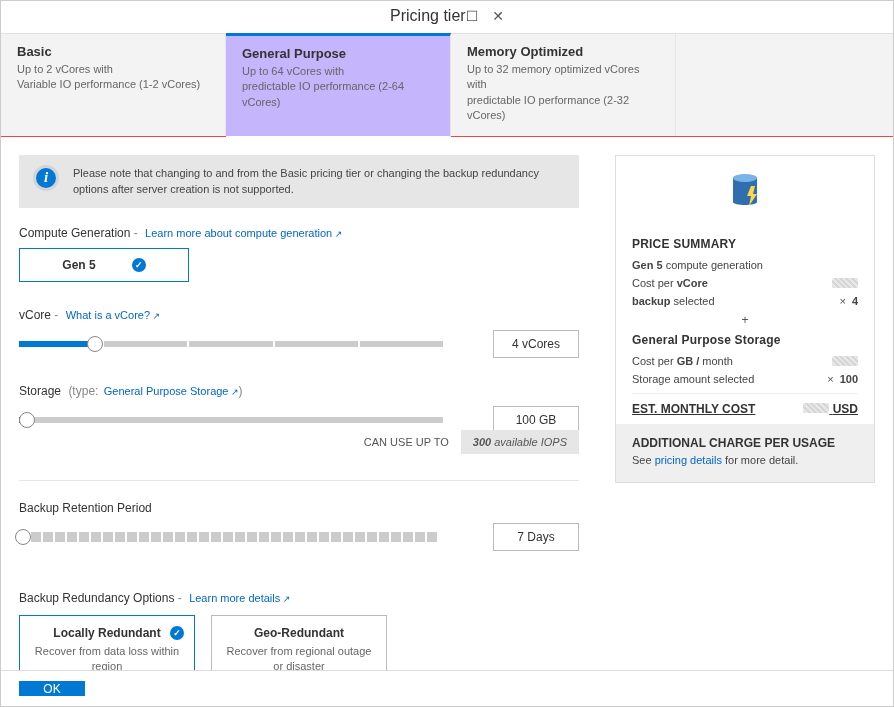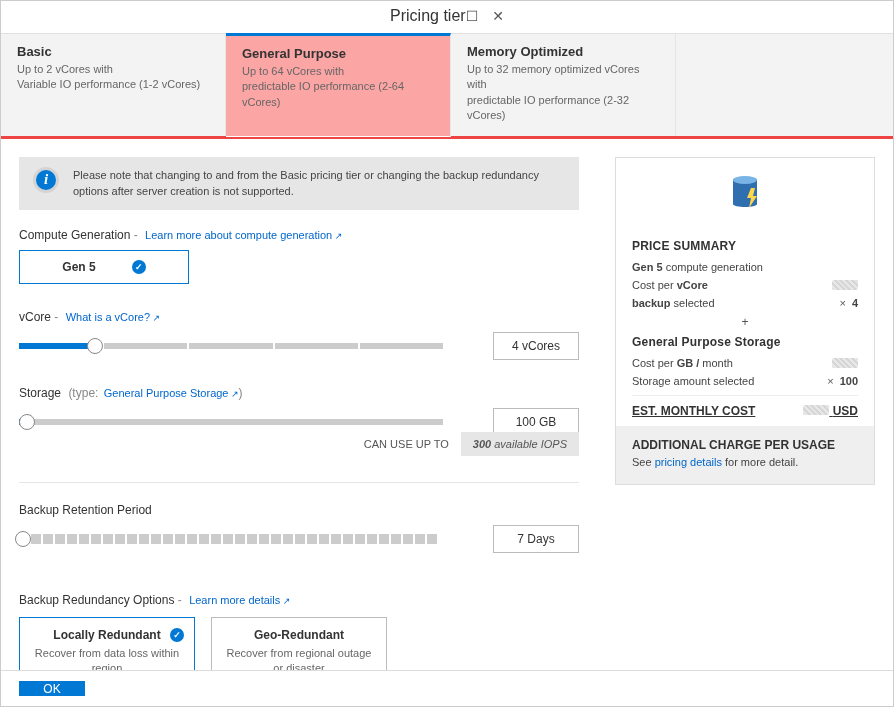--- a/index.html
+++ b/index.html
@@ -2,23 +2,23 @@
 <html><head>
 <meta charset="utf-8">
 <style>
 * { box-sizing: border-box; margin: 0; padding: 0; }
 body { font-family: "Segoe UI", Arial, sans-serif; font-size: 12px; color: #333; background: #fff; }
 .window { width: 894px; height: 707px; border: 1px solid #ccc; display: flex; flex-direction: column; position: relative; }
 .titlebar { display: flex; align-items: center; justify-content: center; padding: 6px 10px 8px 10px; }
 .titlebar h1 { font-size: 16px; font-weight: 400; color: #333; }
 .titlebar-controls { display: flex; gap: 14px; }
 .titlebar-controls span { cursor: pointer; font-size: 14px; line-height: 14px; color: #555; }
-.tabs { display: flex; background: #f3f3f3; border-top: 1px solid #e0e0e0; border-bottom: 3px solid #ef4444; }
+.tabs { display: flex; background: #f3f3f3; border-top: 1px solid #e0e0e0; border-bottom: 1px solid #ef4444; }
 .tab { flex: 0 0 225px; padding: 10px 16px 12px 16px; cursor: pointer; border-right: 1px solid #e6e6e6; }
-.tab.active { background: #fca5a5; border-top: 3px solid #0078d4; margin-top: -1px; border-bottom: 1px solid #fff; margin-bottom: -1px; }
+.tab.active { background: #c4b5fd; border-top: 3px solid #0078d4; margin-top: -1px; border-bottom: 1px solid #fff; margin-bottom: -1px; }
 .tab-title { font-size: 13px; font-weight: 600; color: #333; margin-bottom: 3px; }
 .tab-sub { font-size: 11px; color: #666; line-height: 1.4; }
 .content { flex: 1; display: flex; padding: 18px 18px 0 18px; gap: 36px; overflow: hidden; }
 .left-col { flex: 1; min-width: 0; }
 .right-col { flex: 0 0 260px; }
 .infobox { display: flex; background: #e6e6e6; align-items: flex-start; padding: 10px 14px; margin-bottom: 18px; }
 .info-icon { width: 26px; height: 26px; border-radius: 50%; background: #0078d4; color: #fff; display: flex; align-items: center; justify-content: center; font-weight: 700; font-family: Georgia, serif; font-style: italic; font-size: 15px; margin-right: 14px; flex-shrink: 0; border: 3px solid #d4d4d4; }
 .info-text { font-size: 11px; color: #444; line-height: 1.5; }
 .section-label { font-size: 12px; color: #333; margin-bottom: 8px; }
 .hint-link { font-size: 11px; color: #0066cc; text-decoration: none; margin-left: 4px; }

